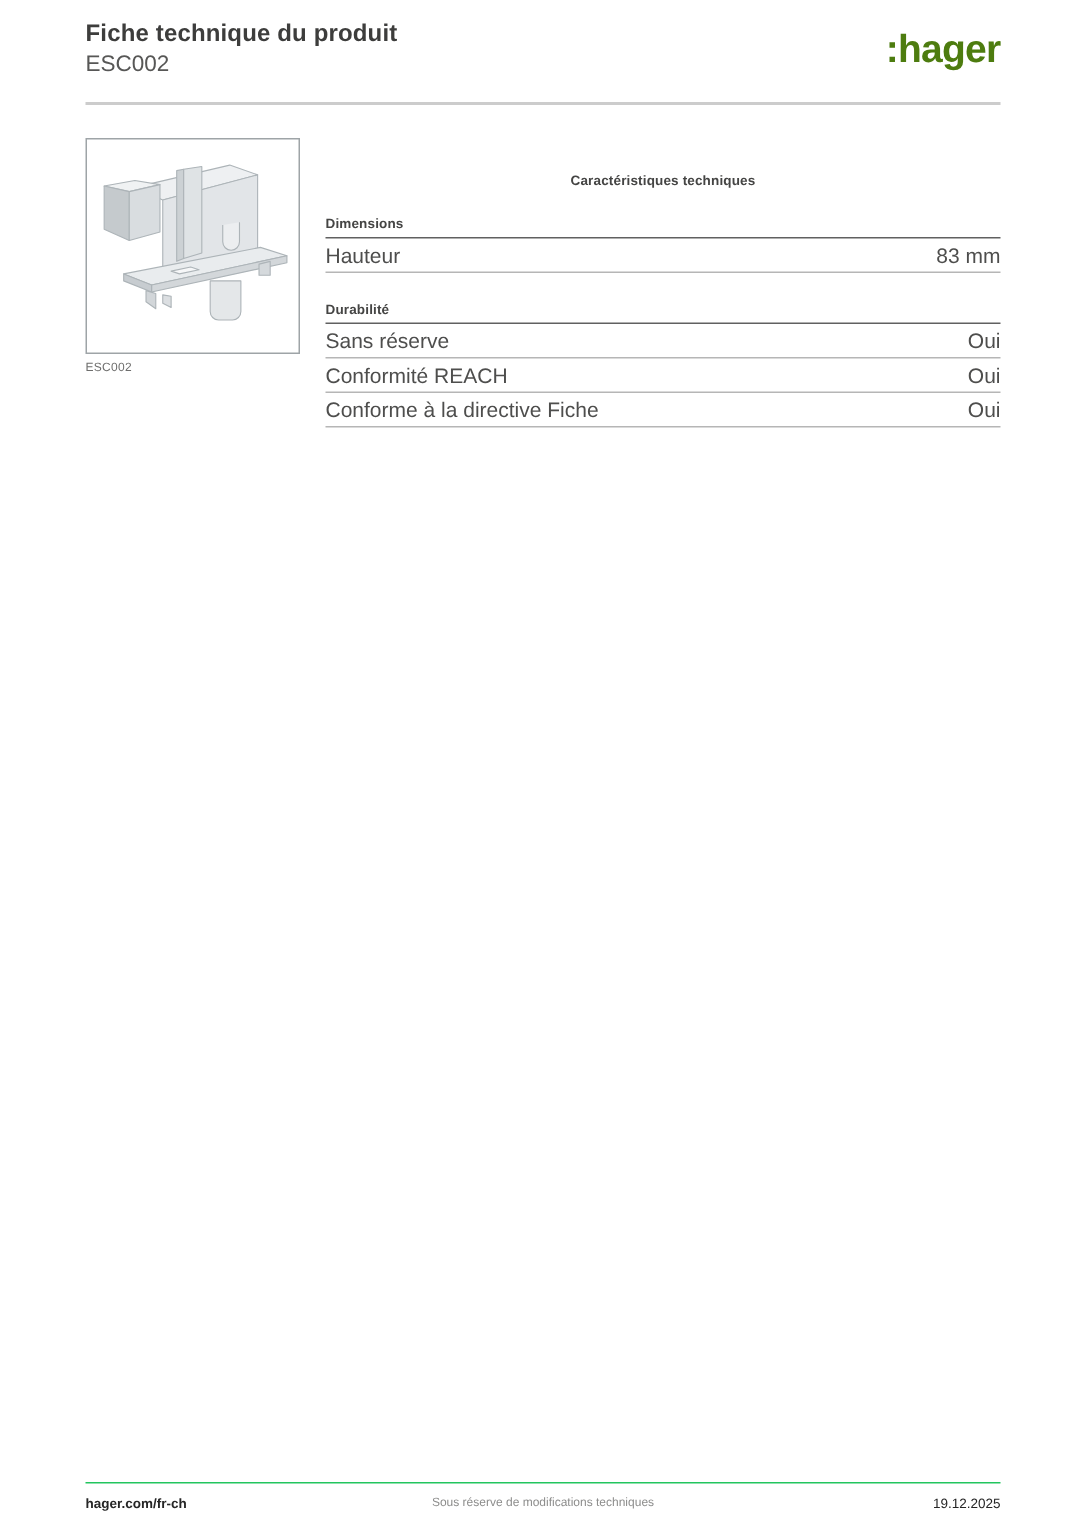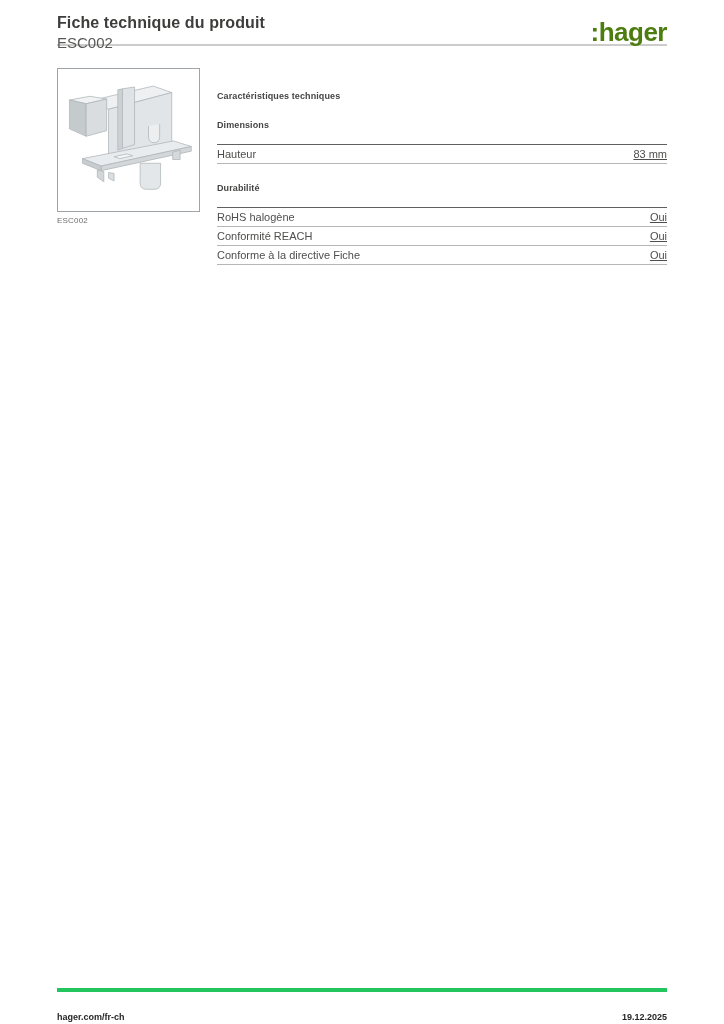--- a/index.html
+++ b/index.html
@@ -7,21 +7,21 @@
   body {
     width: 724px; height: 1024px;
     position: relative;
     font-family: "Liberation Sans", "DejaVu Sans", sans-serif;
     color: #4a4a49;
     overflow: hidden;
   }
   .page { position: absolute; left: 57px; right: 57px; top: 0; bottom: 0; }
 
   
-  header { position: relative; padding-top: 13px; height: 44px; }
+  header { position: relative; padding-top: 13px; height: 68px; }
   .page-title { font-size: 16px; font-weight: bold; color: #3d3d3c; line-height: 20px; letter-spacing: .1px; }
   .page-subtitle { font-size: 15px; font-weight: 400; color: #575756; line-height: 19px; }
   .logo {
     position: absolute; right: 0; top: 19px;
     font-size: 26px; font-weight: 800; letter-spacing: -0.5px;
     line-height: 26px;
   }
   .header-divider { border: none; border-top: 2px solid #cccccc; margin-top: 0; }
 
   
@@ -30,49 +30,49 @@
   .image-box {
     width: 143px; height: 144px;
     border: 1px solid #9ea4a7;
     background: #ffffff;
     display: flex; align-items: center; justify-content: center;
   }
   .image-caption { font-size: 8px; color: #6e6e6d; margin-top: 4px; letter-spacing: .2px; }
 
   .content { flex: 1; margin-left: 17px; padding-top: 2px; }
   .product-name { font-size: 9px; font-weight: bold; color: #454544; letter-spacing: .1px; }
-  .characteristics-heading { font-size: 9px; font-weight: bold; color: #454544; margin-top: 21px; letter-spacing: .1px; }
+  .characteristics-heading { font-size: 9px; font-weight: bold; color: #454544; margin-top: 21px; letter-spacing: .1px; text-align: center; }
 
   .spec-section { margin-top: 19px; }
   .spec-section + .spec-section { }
   .section-title {
     font-size: 9px; font-weight: bold; color: #454544;
-    padding-bottom: 14px;
+    padding-bottom: 4px;
     border-bottom: 1px solid #606060;
     letter-spacing: .1px;
   }
   .spec-row {
     display: flex; justify-content: space-between; align-items: baseline;
-    font-size: 11px; color: #4e4e4d;
+    font-size: 14px; color: #4e4e4d;
     padding: 3px 0 3px;
     border-bottom: 1px solid #b6b6b6;
   }
   .spec-row .label { text-align: left; }
-  .spec-row .value { text-align: right; text-decoration: underline; }
+  .spec-row .value { text-align: right; }
 
   
   footer {
     position: absolute; left: 0; right: 0; top: 988px;
-    border-top: 4px solid #22c55e;
-    padding-top: 20px;
+    border-top: 1px solid #22c55e;
+    padding-top: 8px;
     display: flex; justify-content: space-between; align-items: baseline;
   }
   .footer-site { font-size: 9px; font-weight: bold; color: #262626; }
   .footer-disclaimer { font-size: 8px; color: #8d8d8c; position: absolute; left: 0; right: 0; text-align: center; }
-  .footer-date { font-size: 9px; font-weight: bold; color: #262626; }
+  .footer-date { font-size: 9px; font-weight: normal; color: #262626; }
 
   svg .ln { stroke: #adb4b8; stroke-width: 0.8; stroke-linejoin: round; }
 </style>
 </head>
 <body>
 
 <div class="page">
 
   <header>
     <div class="page-title">Fiche technique du produit</div>
@@ -131,35 +131,36 @@
           <div class="spec-section">
             <div class="section-title">Dimensions</div>
             <div class="spec-row">
               <span class="label">Hauteur</span>
               <span class="value">83 mm</span>
             </div>
           </div>
           <div class="spec-section">
             <div class="section-title">Durabilité</div>
             <div class="spec-row">
-              <span class="label">RoHS halogène</span>
+              <span class="label">Sans réserve</span>
               <span class="value">Oui</span>
             </div>
             <div class="spec-row">
               <span class="label">Conformité REACH</span>
               <span class="value">Oui</span>
             </div>
             <div class="spec-row">
               <span class="label">Conforme à la directive Fiche</span>
               <span class="value">Oui</span>
             </div>
           </div>
         </div>
     </section>
 
   </main>
 
   <footer>
     <span class="footer-site">hager.com/fr-ch</span>
+    <span class="footer-disclaimer">Sous réserve de modifications techniques</span>
     <span class="footer-date">19.12.2025</span>
   </footer>
 
 </div>
 
 </body></html>

